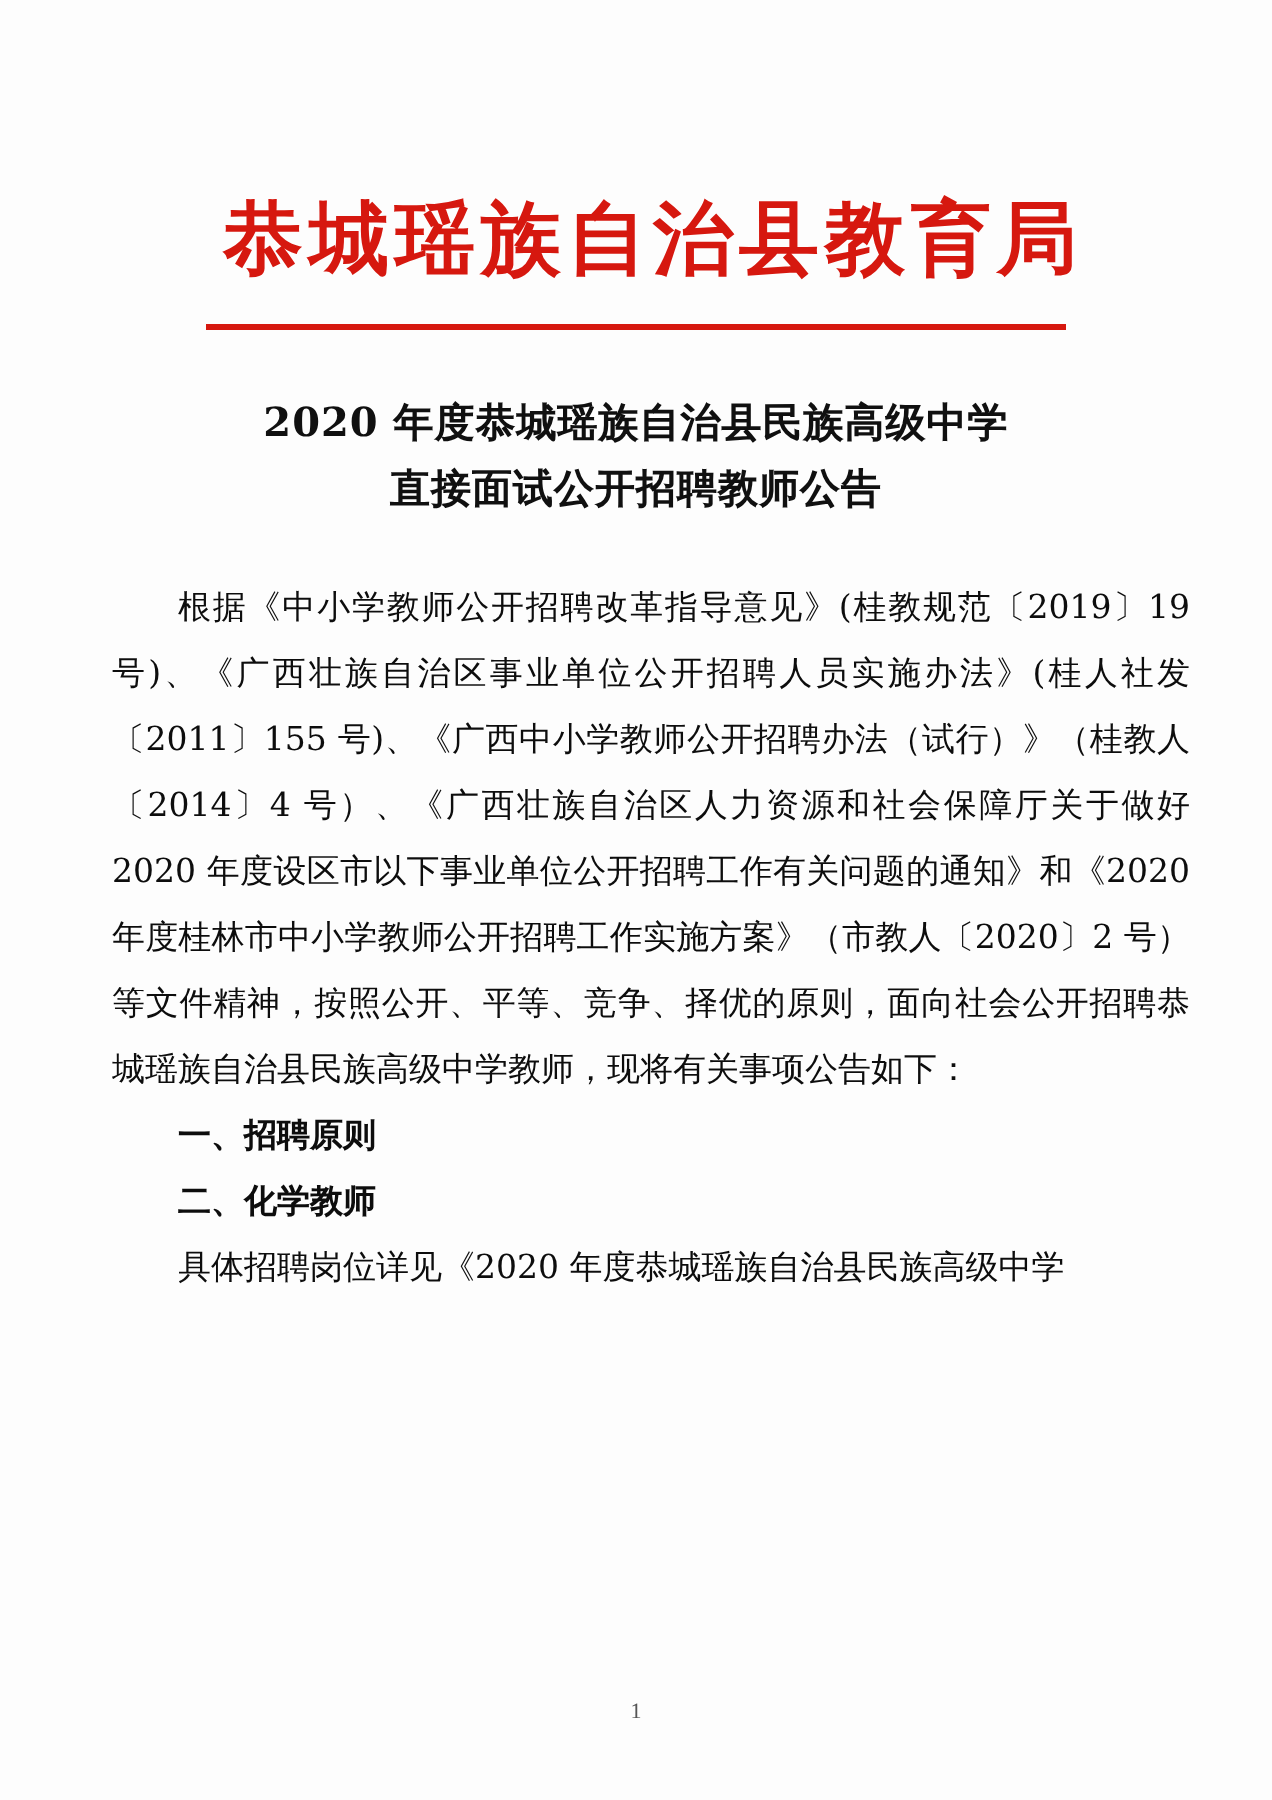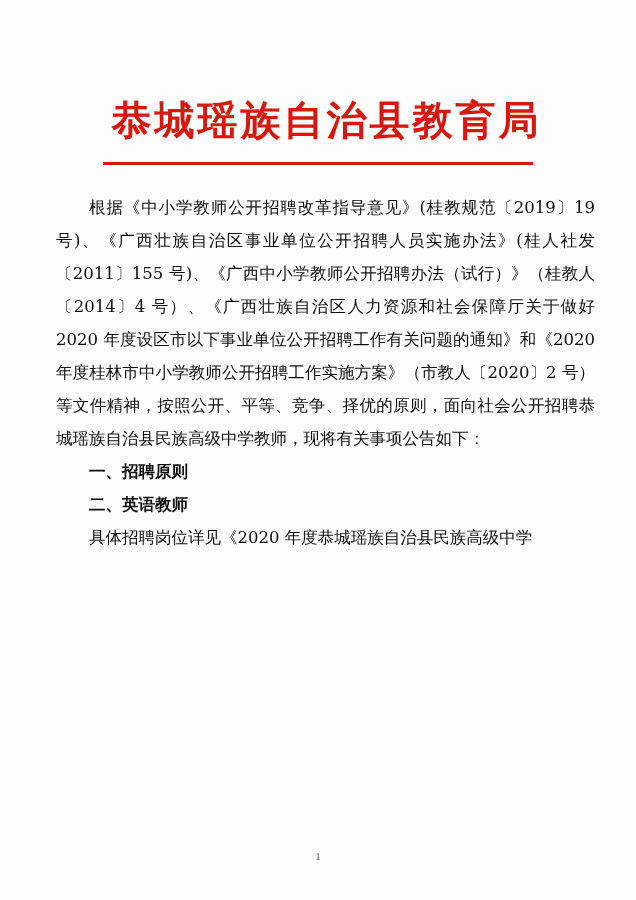--- a/index.html
+++ b/index.html
@@ -86,23 +86,27 @@
 </head>
 <body>
 
 <div class="page">
 
   <div class="doc-head">
     <div class="doc-head-title">恭城瑶族自治县教育局</div>
     <div class="doc-head-rule"></div>
   </div>
 
+  <div class="doc-title">
+    <div>2020 年度恭城瑶族自治县民族高级中学</div>
+    <div>直接面试公开招聘教师公告</div>
+  </div>
 
   <div class="body-text">
     <p class="para">根据《中小学教师公开招聘改革指导意见》(桂教规范〔2019〕19 号)、《广西壮族自治区事业单位公开招聘人员实施办法》(桂人社发〔2011〕155 号)、《广西中小学教师公开招聘办法（试行）》（桂教人〔2014〕4 号）、《广西壮族自治区人力资源和社会保障厅关于做好 2020 年度设区市以下事业单位公开招聘工作有关问题的通知》和《2020 年度桂林市中小学教师公开招聘工作实施方案》（市教人〔2020〕2 号）等文件精神，按照公开、平等、竞争、择优的原则，面向社会公开招聘恭城瑶族自治县民族高级中学教师，现将有关事项公告如下：</p>
     <p class="section-head">一、招聘原则</p>
-    <p class="section-head">二、英语教师</p>
+    <p class="section-head">二、化学教师</p>
     <p class="para">具体招聘岗位详见《2020 年度恭城瑶族自治县民族高级中学</p>
   </div>
 
   <div class="page-number">1</div>
 
 </div>
 
 </body></html>

